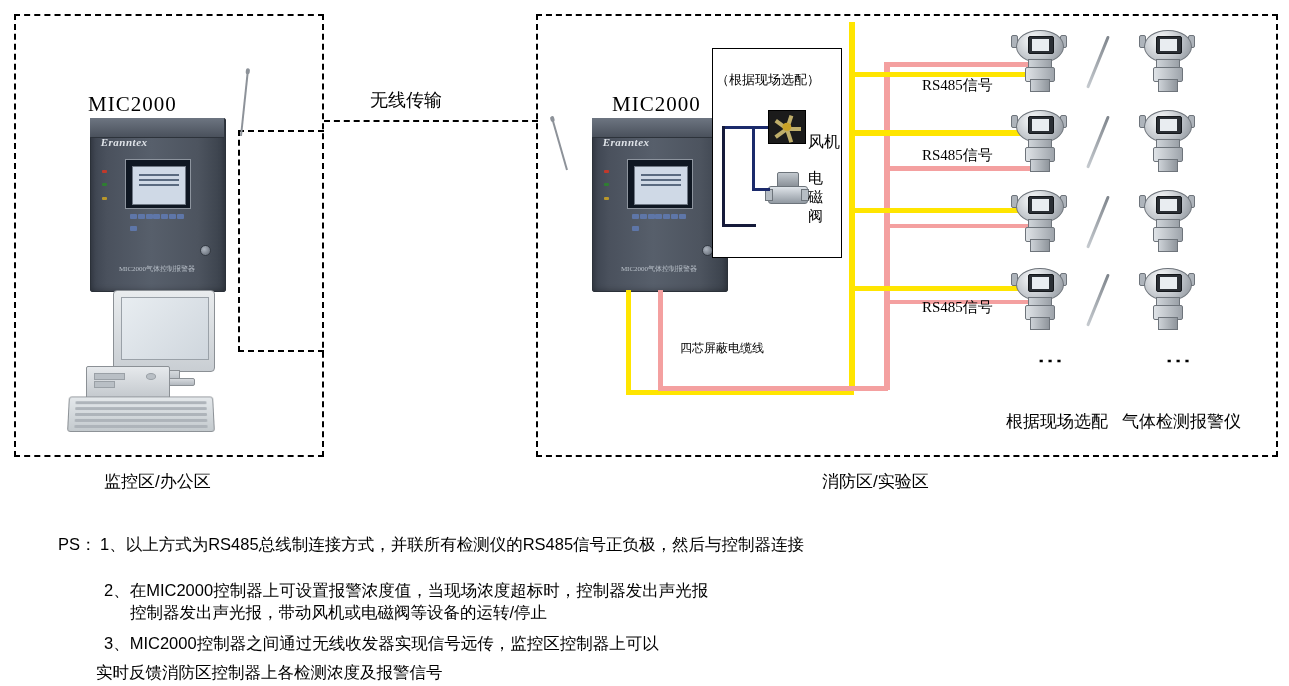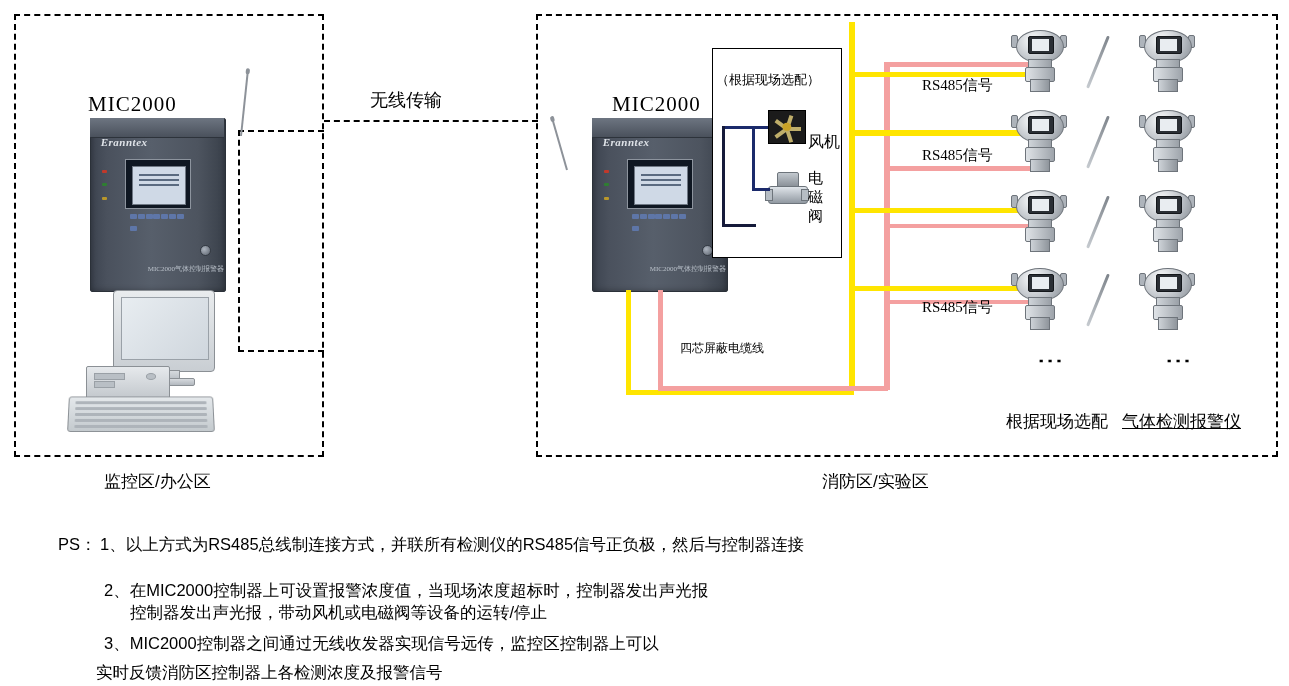--- a/index.html
+++ b/index.html
@@ -70,21 +70,21 @@
     display:block;height:2px;background:#5a6a80;margin-bottom:3px;
   }
   .cab-keys{
     position:absolute;
     display:flex;flex-wrap:wrap;justify-content:space-between;
   }
   .cab-keys b{
     display:block;width:7px;height:5px;background:#5e76a8;border-radius:1px;margin-bottom:3px;
   }
   .cab-label{
-    position:absolute;width:100%;text-align:right;
+    position:absolute;width:100%;text-align:center;
     color:#b9c0c9;
   }
   .cab-knob{
     position:absolute;border-radius:50%;
     background:radial-gradient(circle at 35% 35%,#aeb5bf,#5a626d);
     border:1px solid #343a43;
   }
 
   
   .antenna{
@@ -483,21 +483,21 @@
     </div>
     <div class="det-neck"></div>
     <div class="det-body"></div>
     <div class="det-foot"></div>
   </div>
 
   <div class="dots" style="left:1024px;top:348px;width:30px;writing-mode:vertical-rl;font-size:26px;">⋮</div>
   <div class="dots" style="left:1152px;top:348px;width:30px;writing-mode:vertical-rl;font-size:26px;">⋮</div>
 
   <div class="lbl lbl-cn" style="left:1006px;top:410px;font-size:17px;">根据现场选配</div>
-  <div class="lbl lbl-cn" style="left:1122px;top:410px;font-size:17px;text-decoration:underline;">气体检测报警仪</div>
+  <div class="lbl lbl-cn" style="left:1122px;top:410px;font-size:17px;">气体检测报警仪</div>
 
   <div class="notes">
     <div class="note" style="left:58px;top:14px;">PS：</div>
     <div class="note" style="left:100px;top:14px;">1、以上方式为RS485总线制连接方式，并联所有检测仪的RS485信号正负极，然后与控制器连接</div>
     <div class="note" style="left:104px;top:60px;">2、在MIC2000控制器上可设置报警浓度值，当现场浓度超标时，控制器发出声光报</div>
     <div class="note" style="left:130px;top:82px;">控制器发出声光报，带动风机或电磁阀等设备的运转/停止</div>
     <div class="note" style="left:104px;top:113px;">3、MIC2000控制器之间通过无线收发器实现信号远传，监控区控制器上可以</div>
     <div class="note" style="left:96px;top:142px;">实时反馈消防区控制器上各检测浓度及报警信号</div>
   </div>
 

